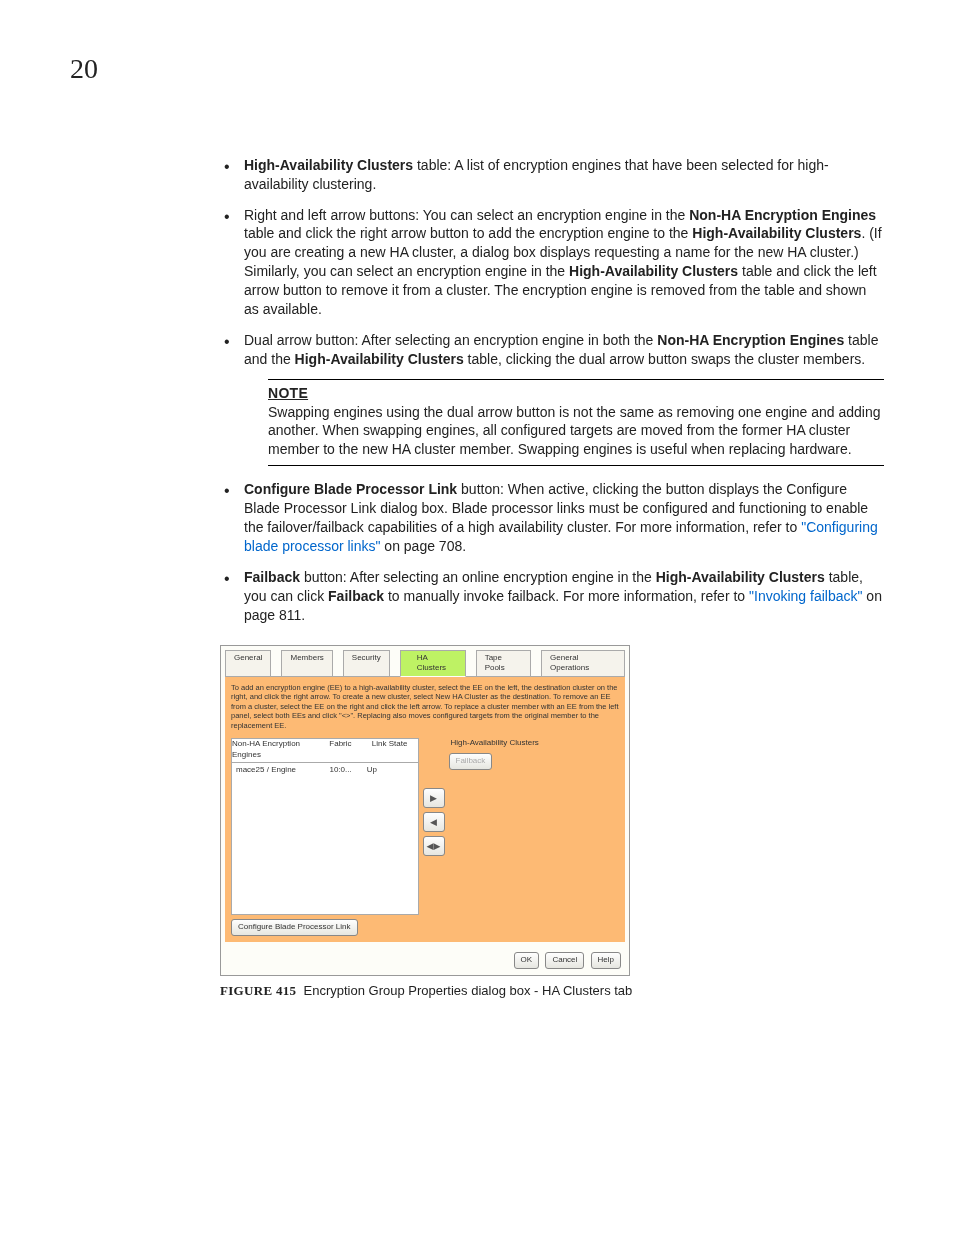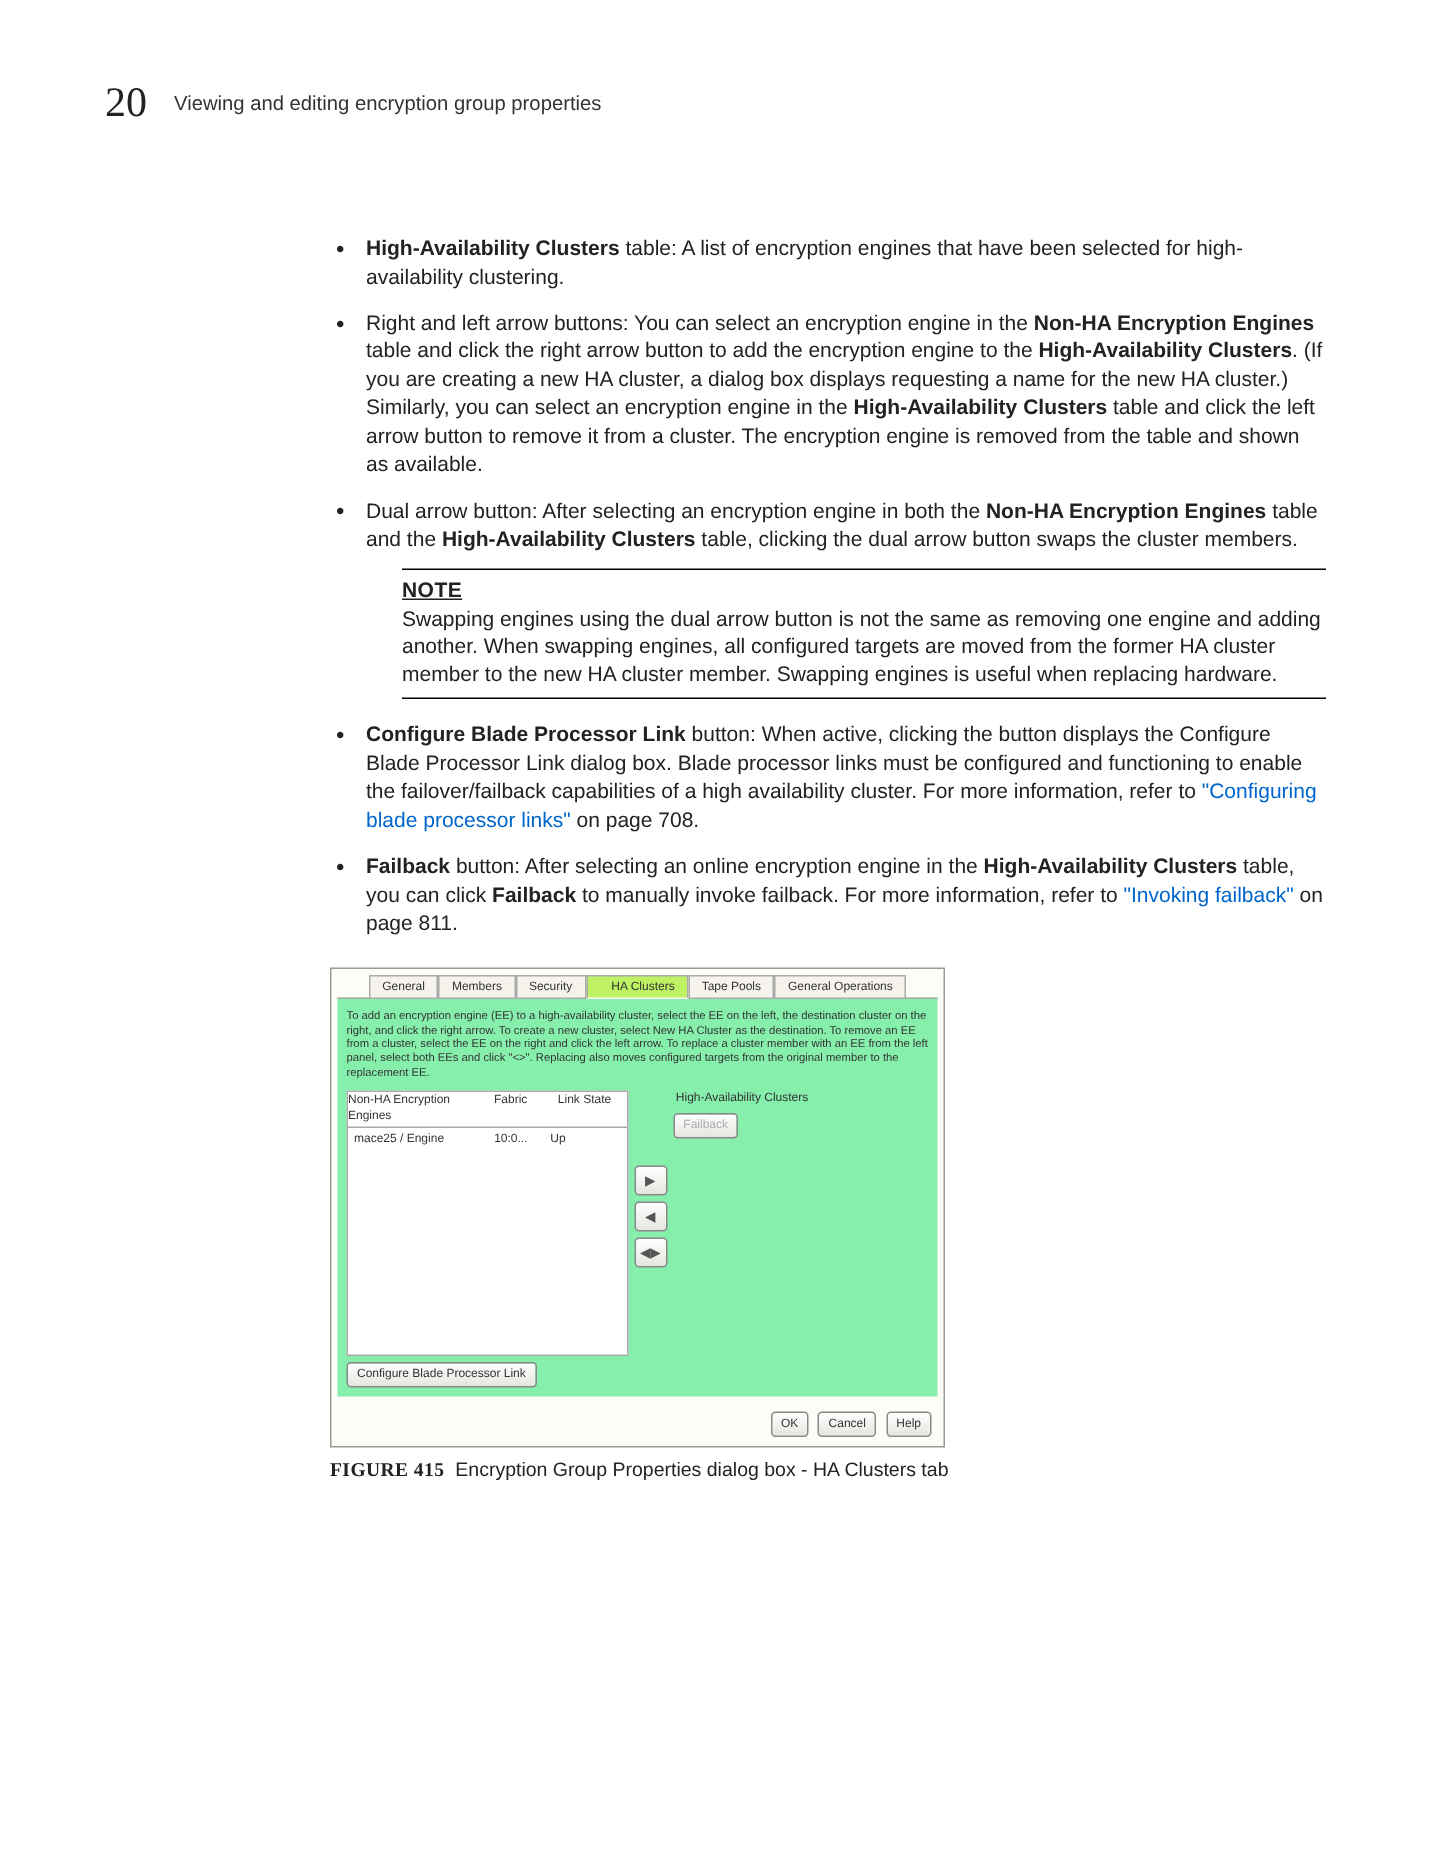--- a/index.html
+++ b/index.html
@@ -67,35 +67,34 @@
     background: #fdfdf8;
     width: 400px;
     margin: 20px 0 6px 0;
     padding: 4px;
     font-size: 8px;
     font-family: Arial, sans-serif;
     color: #333;
   }
   .tabs {
     display: flex;
-    gap: 0;
-    font-size: 8px;
-    justify-content: center;
+    gap: 10px;
+    font-size: 8px;
   }
   .tab {
     padding: 2px 8px;
     border: 1px solid #aaa;
     background: #f5f3ec;
   }
   .tab.active { background: #bef264; border-bottom-color: #fff; padding-left: 16px; }
   .dialog-inner {
     border-top: 1px solid #aaa;
     padding: 6px;
     margin-top: -1px;
-    background: #86efac;
+    background: #fdba74;
   }
   .instructions {
     font-size: 7.5px;
     line-height: 1.25;
     margin-bottom: 8px;
   }
   .lists-row {
     display: flex;
     align-items: flex-start;
   }
@@ -160,21 +159,20 @@
     font-size: 13px;
     margin-top: 4px;
   }
   .fig-caption .fl { font-weight: bold; font-family: Liberation Serif, serif; letter-spacing: .3px;}
 </style>
 </head>
 <body>
 
 <div class="header-row">
   <span class="chapter-number">20</span>
-  <span class="chapter-title">Viewing and editing encryption group properties</span>
 </div>
 
 <div class="content">
 
   <ul class="main">
     <li>
       <span class="b">High-Availability Clusters</span><span> table: A list of encryption engines that have been selected for high-availability clustering.</span>
     </li>
     <li>
       <span>Right and left arrow buttons: You can select an encryption engine in the </span><span class="b">Non-HA Encryption Engines</span><span> table and click the right arrow button to add the encryption engine to the </span><span class="b">High-Availability Clusters</span><span>. (If you are creating a new HA cluster, a dialog box displays requesting a name for the new HA cluster.) Similarly, you can select an encryption engine in the </span><span class="b">High-Availability Clusters</span><span> table and click the left arrow button to remove it from a cluster. The encryption engine is removed from the table and shown as available.</span>

